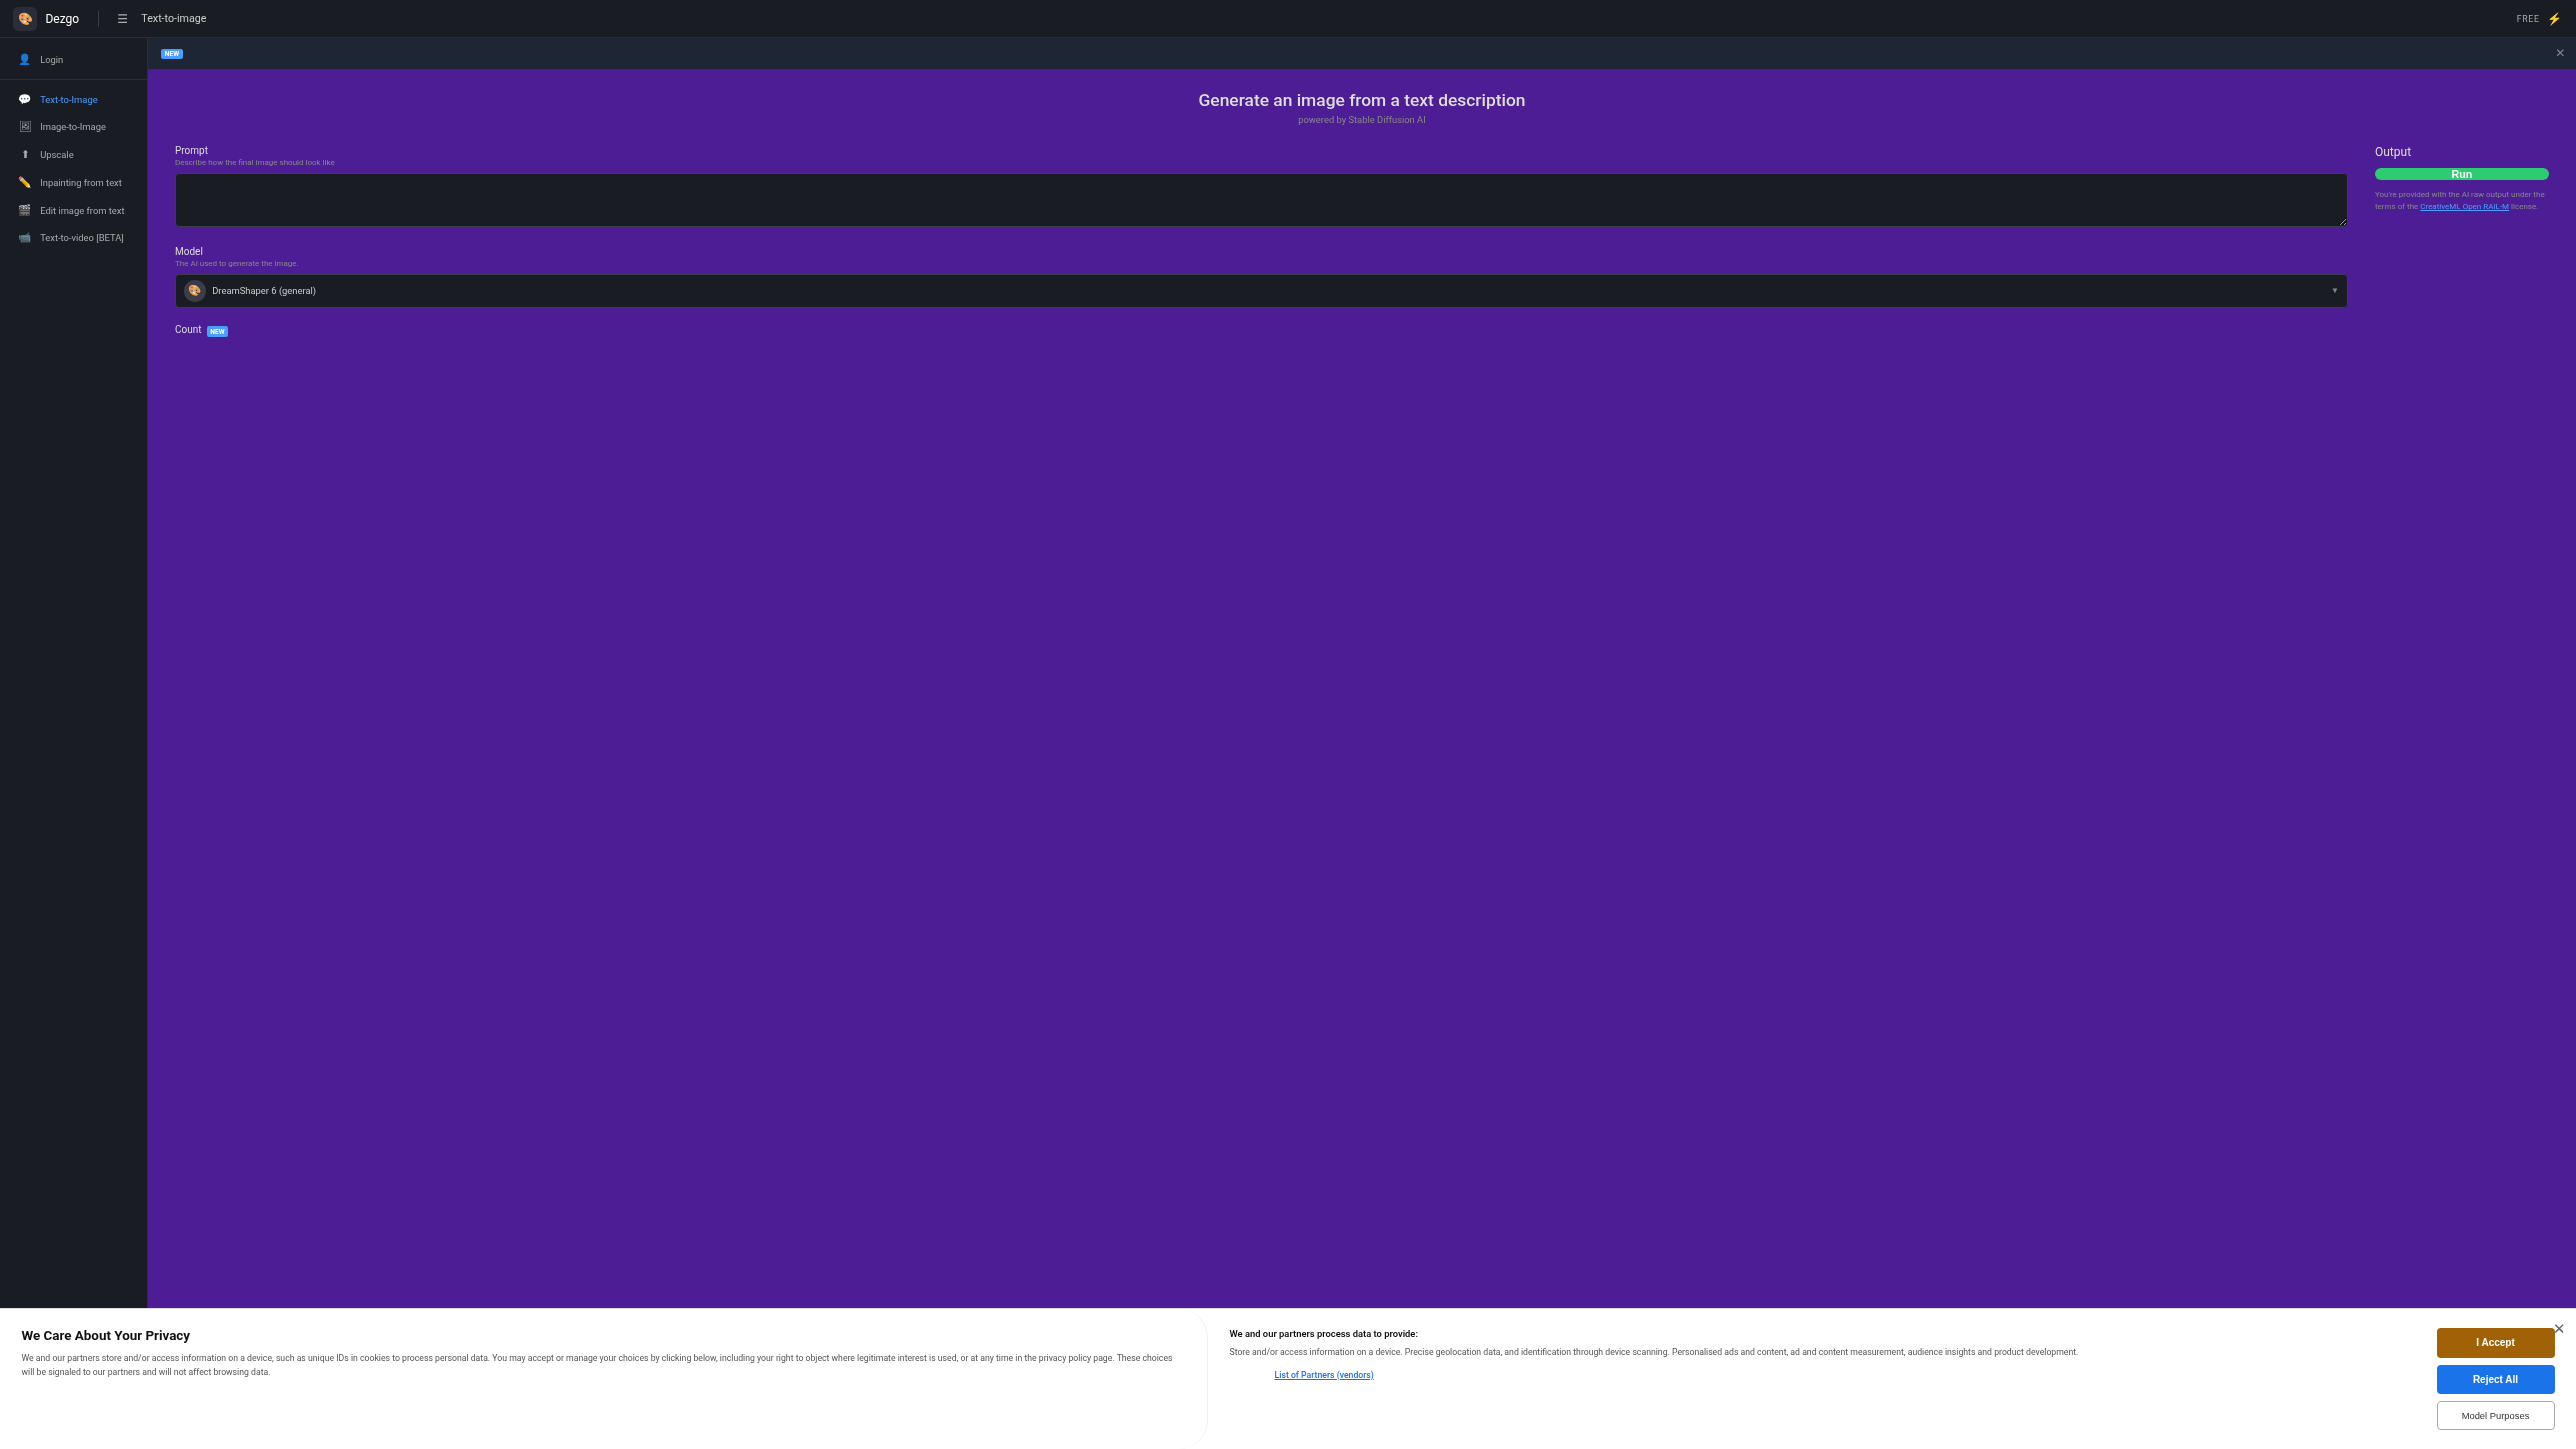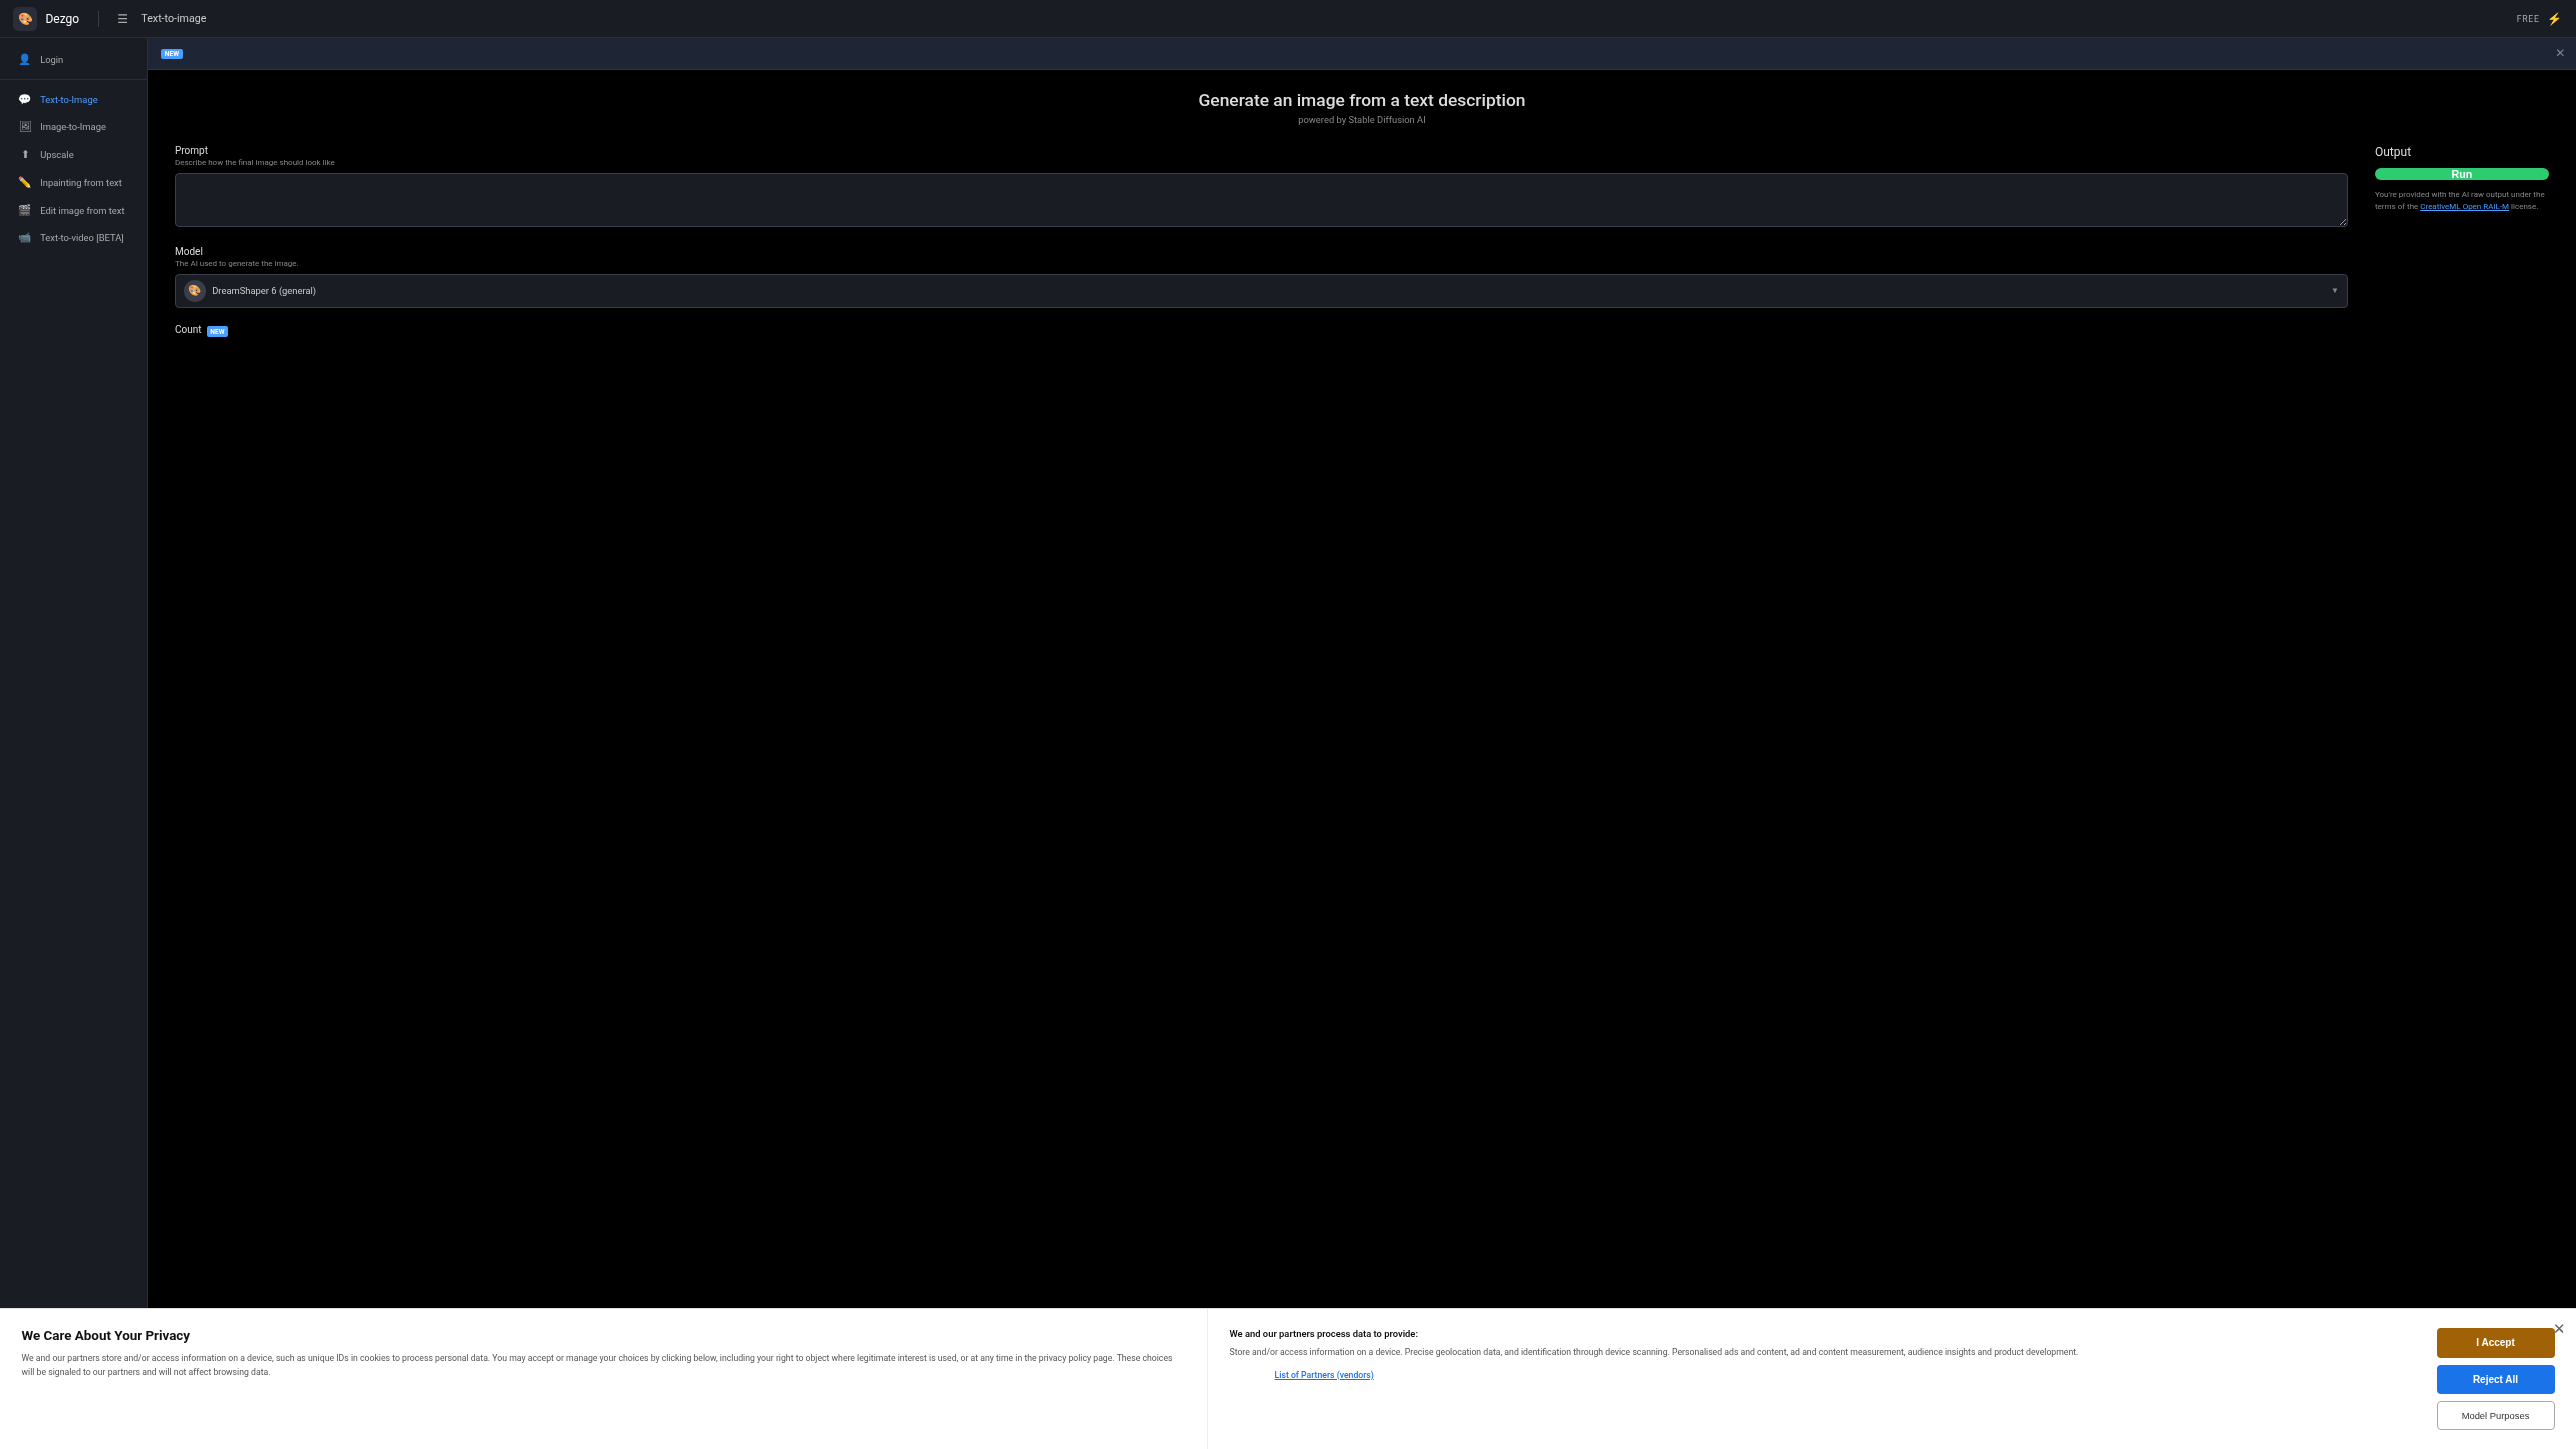--- a/index.html
+++ b/index.html
@@ -116,21 +116,21 @@
       margin: 5.4px 0;
     }
     .sidebar-spacer { flex: 1; }
 
     
     .content {
       flex: 1;
       display: flex;
       flex-direction: column;
       overflow-y: auto;
-      background: #000000;
+      background: #4c1d95;
     }
 
     
     .notification-banner {
       background: #1e2535;
       padding: 9.4px 13.4px;
       border-bottom: 0.7px solid #2a3555;
       display: flex;
       align-items: flex-start;
       gap: 8px;
@@ -301,20 +301,21 @@
       color: #333;
       display: flex;
       align-items: stretch;
       z-index: 1000;
       border-top: 0.7px solid #ddd;
     }
     .privacy-left {
       flex: 1;
       padding: 19px 21.5px;
       border-right: 0.7px solid #eee;
+      border-radius: 29px;
     }
     .privacy-title {
       font-size: 13.4px;
       font-weight: 700;
       color: #111;
       margin-bottom: 9.4px;
     }
     .privacy-desc {
       font-size: 8.7px;
       color: #555;

